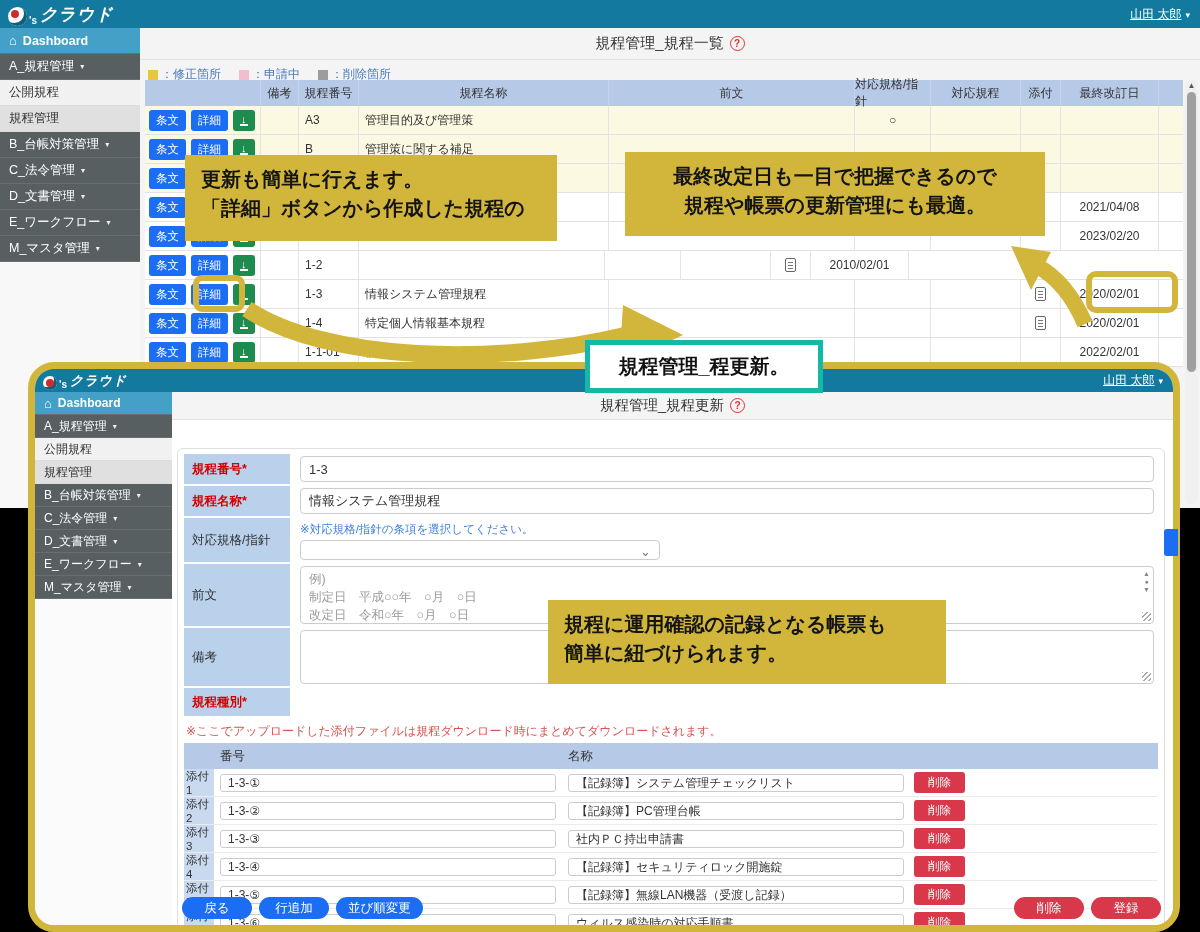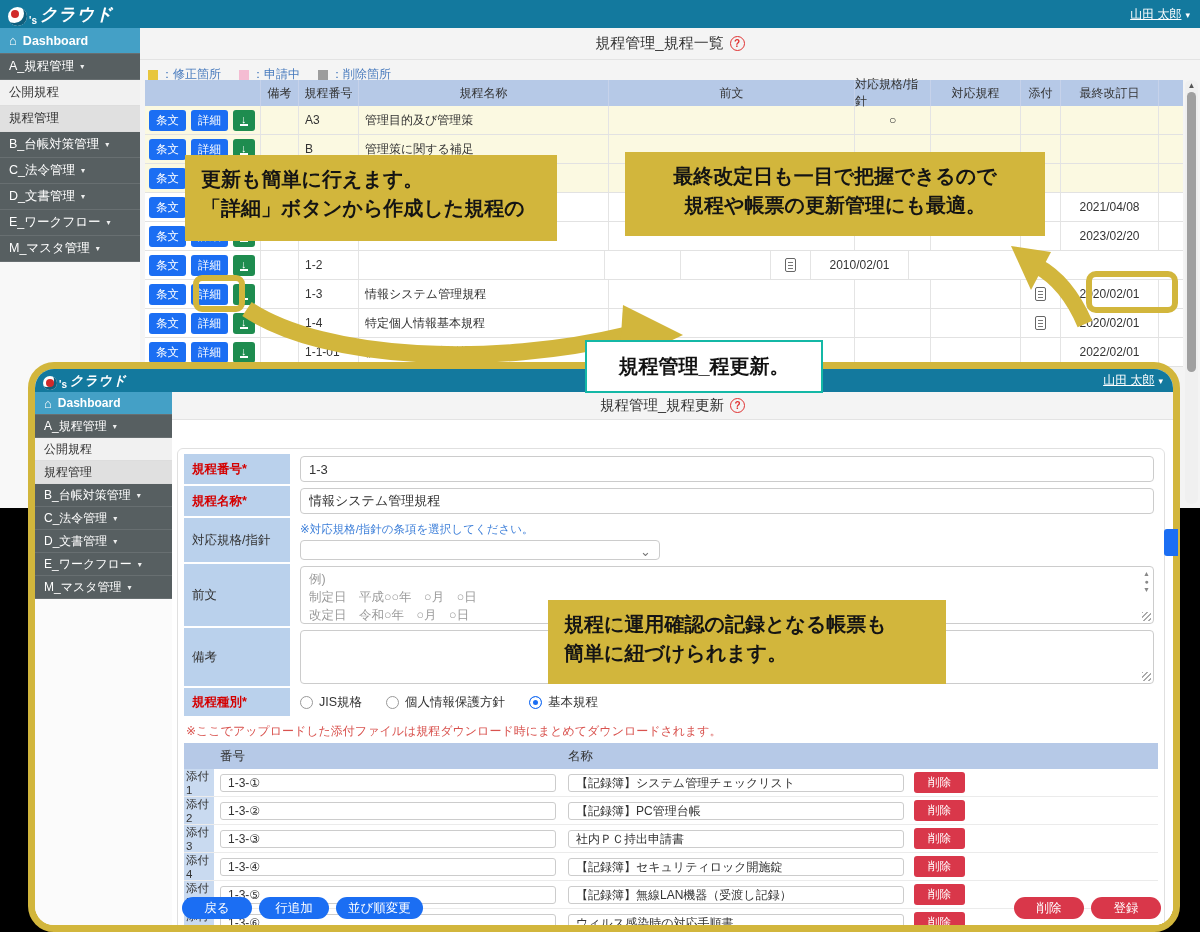--- a/index.html
+++ b/index.html
@@ -58,21 +58,21 @@
 
   .vscroll { position:absolute; right:2px; top:52px; width:13px; height:424px; background:#f0f0f0; border-radius:6px; }
   .vscroll .arrow-up { position:absolute; top:1px; left:0; right:0; text-align:center; font-size:8px; color:#555; }
   .vscroll .thumb { position:absolute; left:2px; top:12px; width:9px; height:280px; background:#a0a0a0; border-radius:5px; }
 
   
   .callout { position:absolute; background:#d2b63c; color:#141414; font-weight:900; font-size:20px; line-height:1.45; padding:10px 16px; z-index:6; }
   .callout div { white-space:nowrap; }
   .hl-box { position:absolute; border:6px solid #d2b63c; border-radius:10px; z-index:6; }
   .arrow-svg { position:absolute; z-index:6; }
-  .window-label { position:absolute; left:585px; top:340px; width:238px; height:53px; background:#fff; border:2px solid #14b8a6; z-index:30; display:flex; align-items:center; justify-content:center; font-size:20px; font-weight:900; color:#111; }
+  .window-label { position:absolute; left:585px; top:340px; width:238px; height:53px; background:#fff; border:5px solid #14b8a6; z-index:30; display:flex; align-items:center; justify-content:center; font-size:20px; font-weight:900; color:#111; }
 
   
   .fw { position:absolute; left:28px; top:362px; width:1152px; height:570px; border:7px solid #d2b63c; border-radius:26px; background:#fff; z-index:10; overflow:hidden; }
   .fw-topbar { height:23px; }
   .fw-topbar .logo-icon { width:14px; height:14px; }
   .fw-topbar .logo-text { font-size:13px; }
   .fw-body { display:flex; height:533px; }
   .fw-sidebar { width:137px; background:#fbfbfb; flex-shrink:0; }
   .fw-sidebar .sb-item { height:23px; font-size:12px; }
   .fw-main { flex:1; display:flex; flex-direction:column; position:relative; background:#fff;gap:24px; }
@@ -503,36 +503,20 @@
               <div class="fval">
                 <div class="ftextarea" style="height:54px;">
                   <span></span>
                   <span class="ta-resize"></span>
                 </div>
               </div>
             </div>
 
             <div class="frow" style="height:28px;">
               <div class="flabel req">規程種別*</div>
-              <div class="fval">
-                <div class="radio-row">
-                  <label class="radio">
-                      <span class="rb"></span>
-                      <span>JIS規格</span>
-                    </label>
-                  <label class="radio">
-                      <span class="rb"></span>
-                      <span>個人情報保護方針</span>
-                    </label>
-                  <label class="radio">
-                      <span class="rb sel"></span>
-                      <span>基本規程</span>
-                    </label>
-                </div>
-              </div>
             </div>
 
             <div class="note-red">※ここでアップロードした添付ファイルは規程ダウンロード時にまとめてダウンロードされます。</div>
 
             <div>
               <div class="arow ahead">
                 <div class="acol0"></div>
                 <div class="acol1">番号</div>
                 <div class="acol2">名称</div>
                 <div class="acol3"></div>

